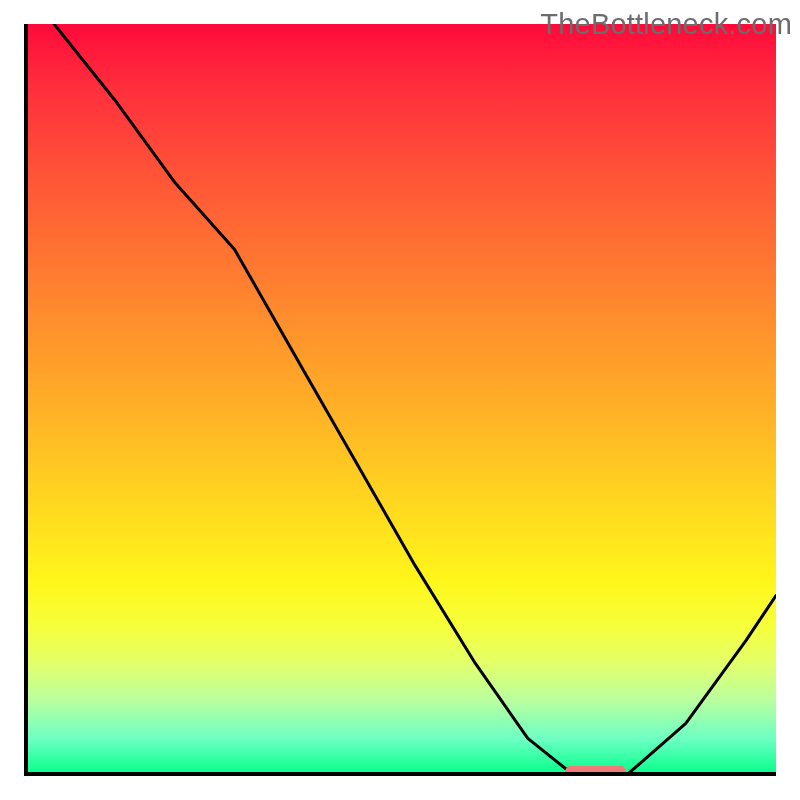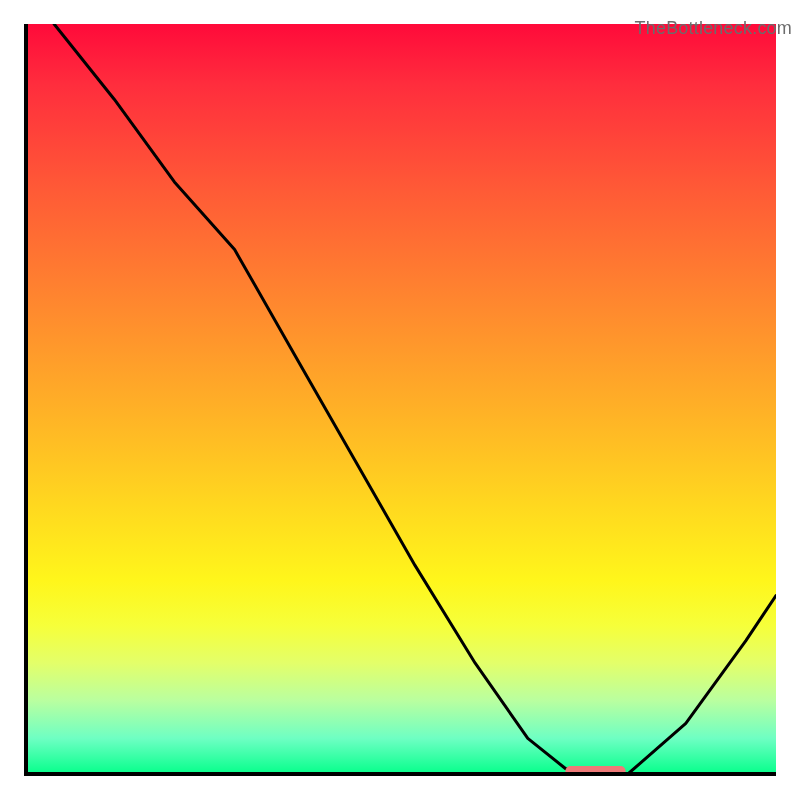--- a/index.html
+++ b/index.html
@@ -75,24 +75,24 @@
     stroke-width: 3;
     stroke-linejoin: round;
     stroke-linecap: round;
   }
   .marker {
     fill: #ef7a78;
     stroke: none;
   }
   .watermark {
     position: absolute;
-    top: 18px;
+    top: 8px;
     right: 8px;
     color: #6c6c6c;
-    font-size: 18px;
+    font-size: 29px;
     font-weight: 500;
     letter-spacing: 0.2px;
   }
 </style>
 </head>
 <body>
 
 <div class="frame">
 
   <div class="plot-area"></div>

